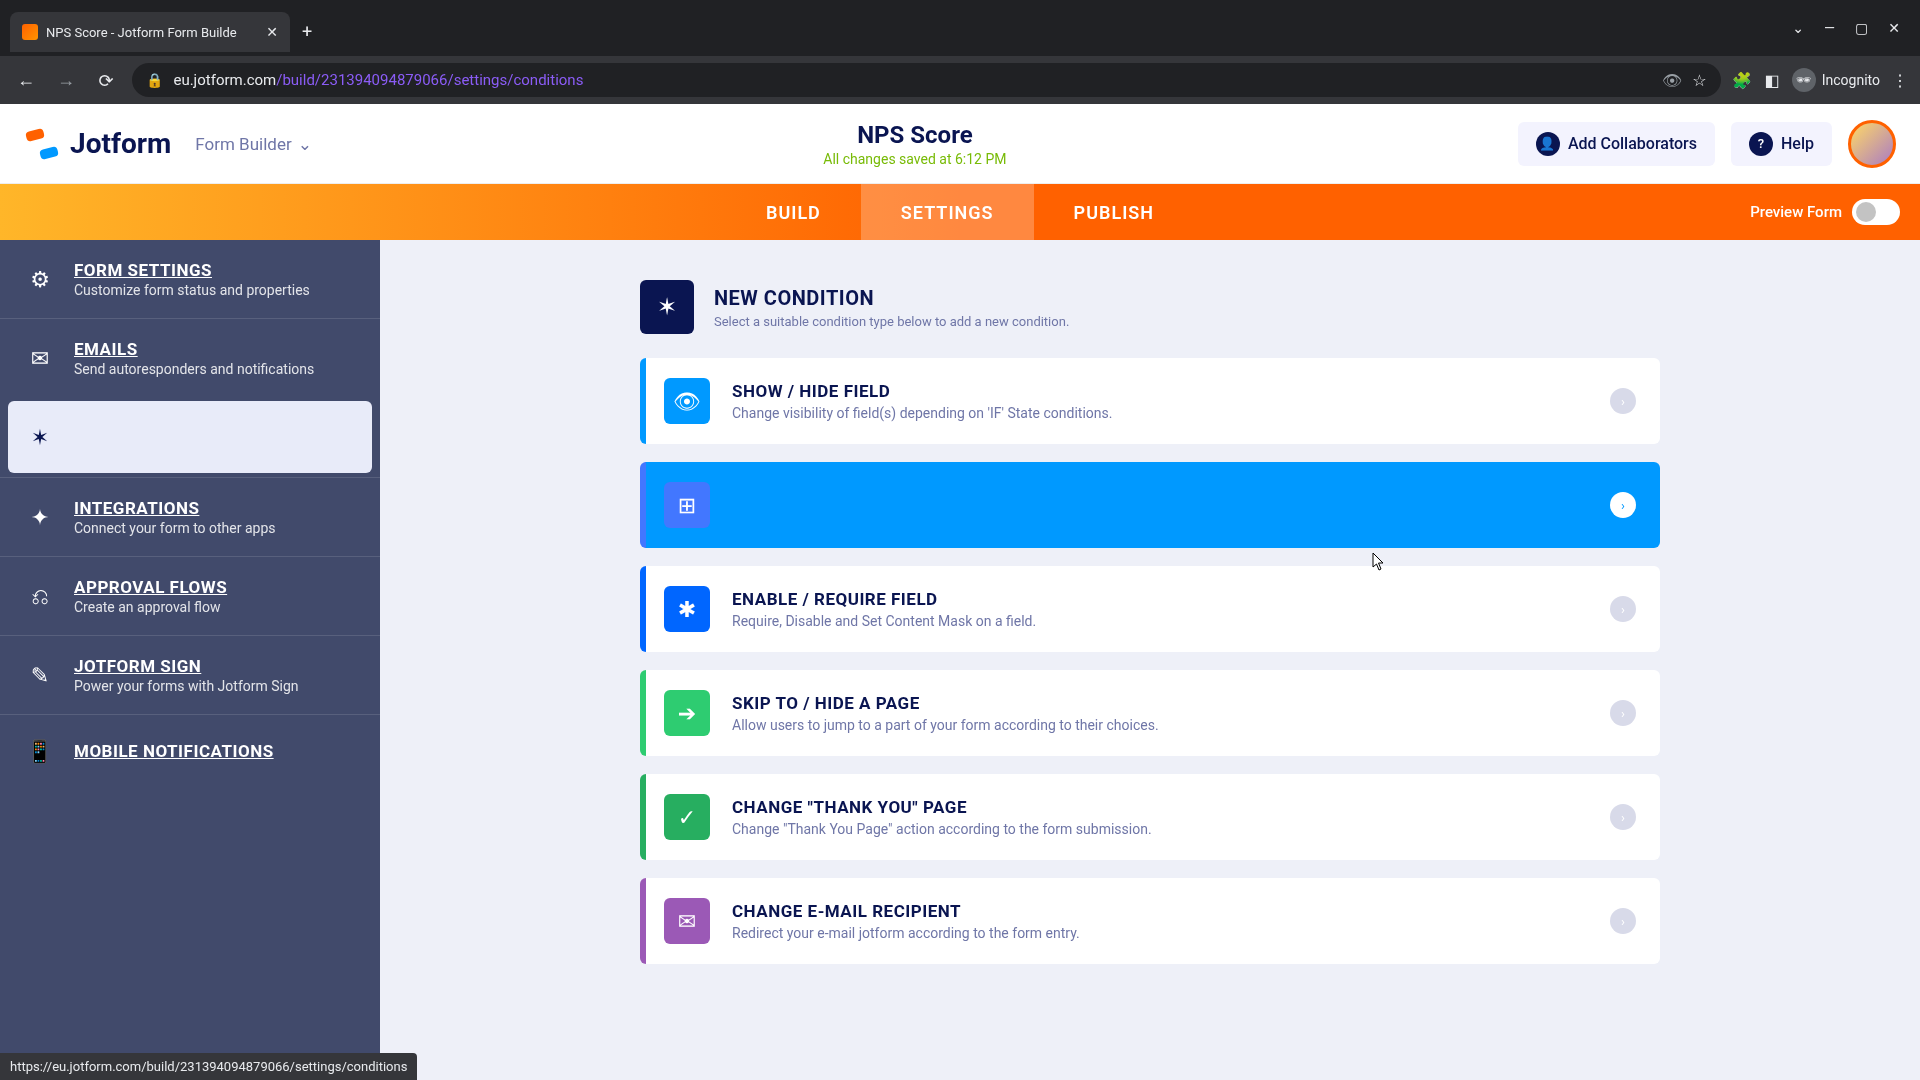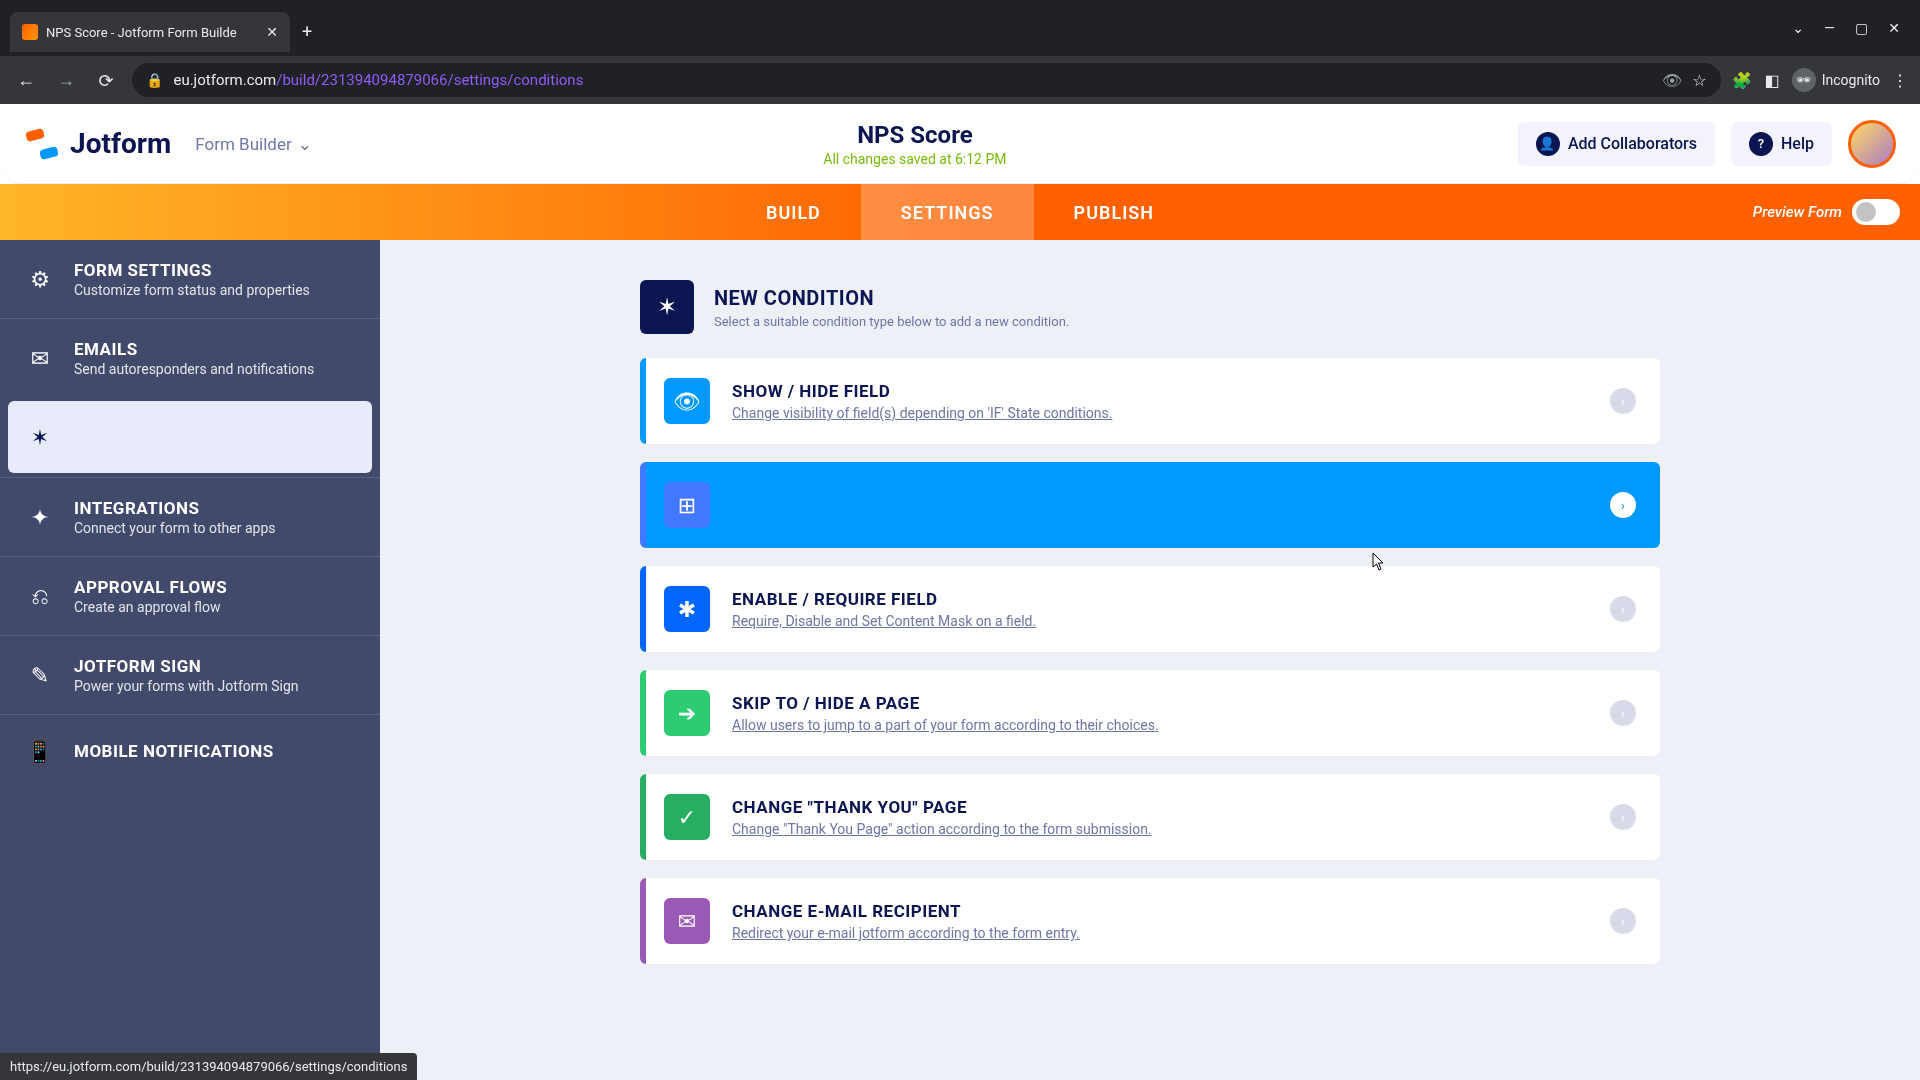--- a/index.html
+++ b/index.html
@@ -23,50 +23,50 @@
 .url-text .domain { color: #e8eaed; }
 .url-text .path { color: #8b5cf6; margin-top: 32px; }
 .bar-icon { color: #e8eaed; font-size: 16px; cursor: pointer; }
 .incognito { display: flex; align-items: center; gap: 6px; color: #e8eaed; font-size: 14px; }
 .incognito-icon { width: 24px; height: 24px; background: #5f6368; border-radius: 50%; display: flex; align-items: center; justify-content: center; font-size: 12px; }
 
 
 .app { background: #fff; height: calc(1080px - 96px); display: flex; flex-direction: column; }
 
 
-.app-header { height: 80px; display: flex; align-items: center; padding: 0 24px; border-bottom: 1px solid #eee; border-radius: 21px; }
+.app-header { height: 80px; display: flex; align-items: center; padding: 0 24px; border-bottom: 1px solid #eee; }
 .logo { display: flex; align-items: center; gap: 10px; font-size: 28px; font-weight: 700; color: #0a1551; }
 .logo-mark { width: 36px; height: 36px; position: relative; }
 .logo-mark::before { content: ""; position: absolute; width: 18px; height: 10px; background: #ff6100; border-radius: 4px; top: 4px; left: 2px; transform: rotate(-15deg); }
 .logo-mark::after { content: ""; position: absolute; width: 18px; height: 10px; background: #0099ff; border-radius: 4px; bottom: 4px; right: 2px; transform: rotate(-15deg); }
 .form-builder-dd { margin-left: 24px; display: flex; align-items: center; gap: 6px; color: #6f76a7; font-size: 17px; cursor: pointer; }
 .header-center { flex: 1; text-align: center; }
 .header-title { font-size: 24px; font-weight: 700; color: #0a1551; }
 .header-saved { font-size: 14px; color: #78bb07; margin-top: 2px; }
 .header-right { display: flex; align-items: center; gap: 16px; }
 .header-btn { display: flex; align-items: center; gap: 8px; padding: 10px 18px; border-radius: 6px; background: #f3f3fe; color: #0a1551; font-size: 16px; font-weight: 500; cursor: pointer; }
 .header-btn .icon-circle { width: 24px; height: 24px; background: #0a1551; border-radius: 50%; display: flex; align-items: center; justify-content: center; color: #fff; font-size: 13px; }
 .avatar { width: 48px; height: 48px; border-radius: 50%; border: 3px solid #ff6100; background: linear-gradient(135deg, #ffd966, #aa7bc3); cursor: pointer; }
 
 
 .tabs-bar { height: 56px; background: linear-gradient(90deg, #ffb629 0%, #ff6100 50%, #ff6100 100%); display: flex; align-items: center; justify-content: center; position: relative; }
 .main-tab { padding: 0 40px; height: 56px; display: flex; align-items: center; color: #fff; font-size: 18px; font-weight: 600; letter-spacing: 1px; cursor: pointer; }
 .main-tab.active { background: rgba(255, 255, 255, 0.25); }
-.preview-wrap { position: absolute; right: 20px; display: flex; align-items: center; gap: 10px; color: #fff; font-size: 15px; font-weight: 500; font-style: italic; }
+.preview-wrap { position: absolute; right: 20px; display: flex; align-items: center; gap: 10px; color: #fff; font-size: 15px; font-weight: 500; }
 .toggle { width: 48px; height: 26px; background: #fff; border-radius: 13px; position: relative; cursor: pointer; }
 .toggle::after { content: ""; position: absolute; width: 20px; height: 20px; background: #c3c3c3; border-radius: 50%; top: 3px; left: 4px; }
 
 
 .main { flex: 1; display: flex; overflow: hidden; }
 .sidebar { width: 380px; background: #414a6b; overflow-y: auto; }
 .sidebar-item { display: flex; align-items: center; gap: 18px; padding: 20px 24px; cursor: pointer; color: #fff; }
 .sidebar-item.active { background: #e8ebf9; color: #0a1551; border-radius: 6px; margin: 4px 8px; padding: 20px 16px; }
 .sidebar-icon { width: 32px; height: 32px; display: flex; align-items: center; justify-content: center; font-size: 22px; flex-shrink: 0; }
 .sidebar-text { flex: 1; }
-.sidebar-title { font-size: 17px; font-weight: 700; letter-spacing: 0.5px; }
+.sidebar-title { font-size: 17px; font-weight: 700; letter-spacing: 0.5px; text-decoration: underline; }
 .sidebar-desc { font-size: 14px; opacity: 0.85; margin-top: 2px; }
 .border-top { border-top: 1px solid rgba(255, 255, 255, 0.12); }
 
 .content { flex: 1; background: #eef0f8; padding: 40px 60px; overflow-y: auto; }
 .content-inner { max-width: 1020px; margin: 0 auto; }
 
 .new-cond { display: flex; align-items: center; gap: 20px; margin-bottom: 24px; }
 .new-cond-icon { width: 54px; height: 54px; background: #0a1551; border-radius: 6px; display: flex; align-items: center; justify-content: center; color: #fff; font-size: 24px; }
 .new-cond-title { font-size: 20px; font-weight: 700; color: #0a1551; letter-spacing: 0.5px; }
 .new-cond-desc { font-size: 13px; color: #6f76a7; margin-top: 4px; }
@@ -81,21 +81,21 @@
 .cond-card.highlighted { background: #09f; color: #fff; }
 .cond-card.highlighted .cond-title, .cond-card.highlighted .cond-desc { color: #fff; }
 .cond-icon { width: 46px; height: 46px; border-radius: 6px; display: flex; align-items: center; justify-content: center; color: #fff; font-size: 22px; margin-right: 22px; flex-shrink: 0; }
 .cond-icon.blue { background: #09f; }
 .cond-icon.blue2 { background: #4277ff; }
 .cond-icon.star { background: #06f; }
 .cond-icon.green { background: #2ecc71; }
 .cond-icon.green2 { background: #27ae60; }
 .cond-icon.purple { background: #9b59b6; }
 .cond-title { font-size: 17px; font-weight: 700; color: #0a1551; letter-spacing: 0.5px; }
-.cond-desc { font-size: 14px; color: #6f76a7; margin-top: 4px; text-decoration: underline; }
+.cond-desc { font-size: 14px; color: #6f76a7; margin-top: 4px; }
 .cond-arrow { margin-left: auto; width: 26px; height: 26px; border-radius: 50%; background: #d8dae9; display: flex; align-items: center; justify-content: center; color: #fff; font-size: 13px; }
 .cond-card.highlighted .cond-arrow { background: #fff; color: #09f; }
 
 .status-bar { position: fixed; bottom: 0; left: 0; background: #35363a; color: #e8eaed; font-size: 13px; padding: 6px 10px; border-top-right-radius: 4px; }
 
 .cursor { position: fixed; width: 14px; height: 20px; pointer-events: none; z-index: 9999; }
 </style>
 </head>
 <body>
 

